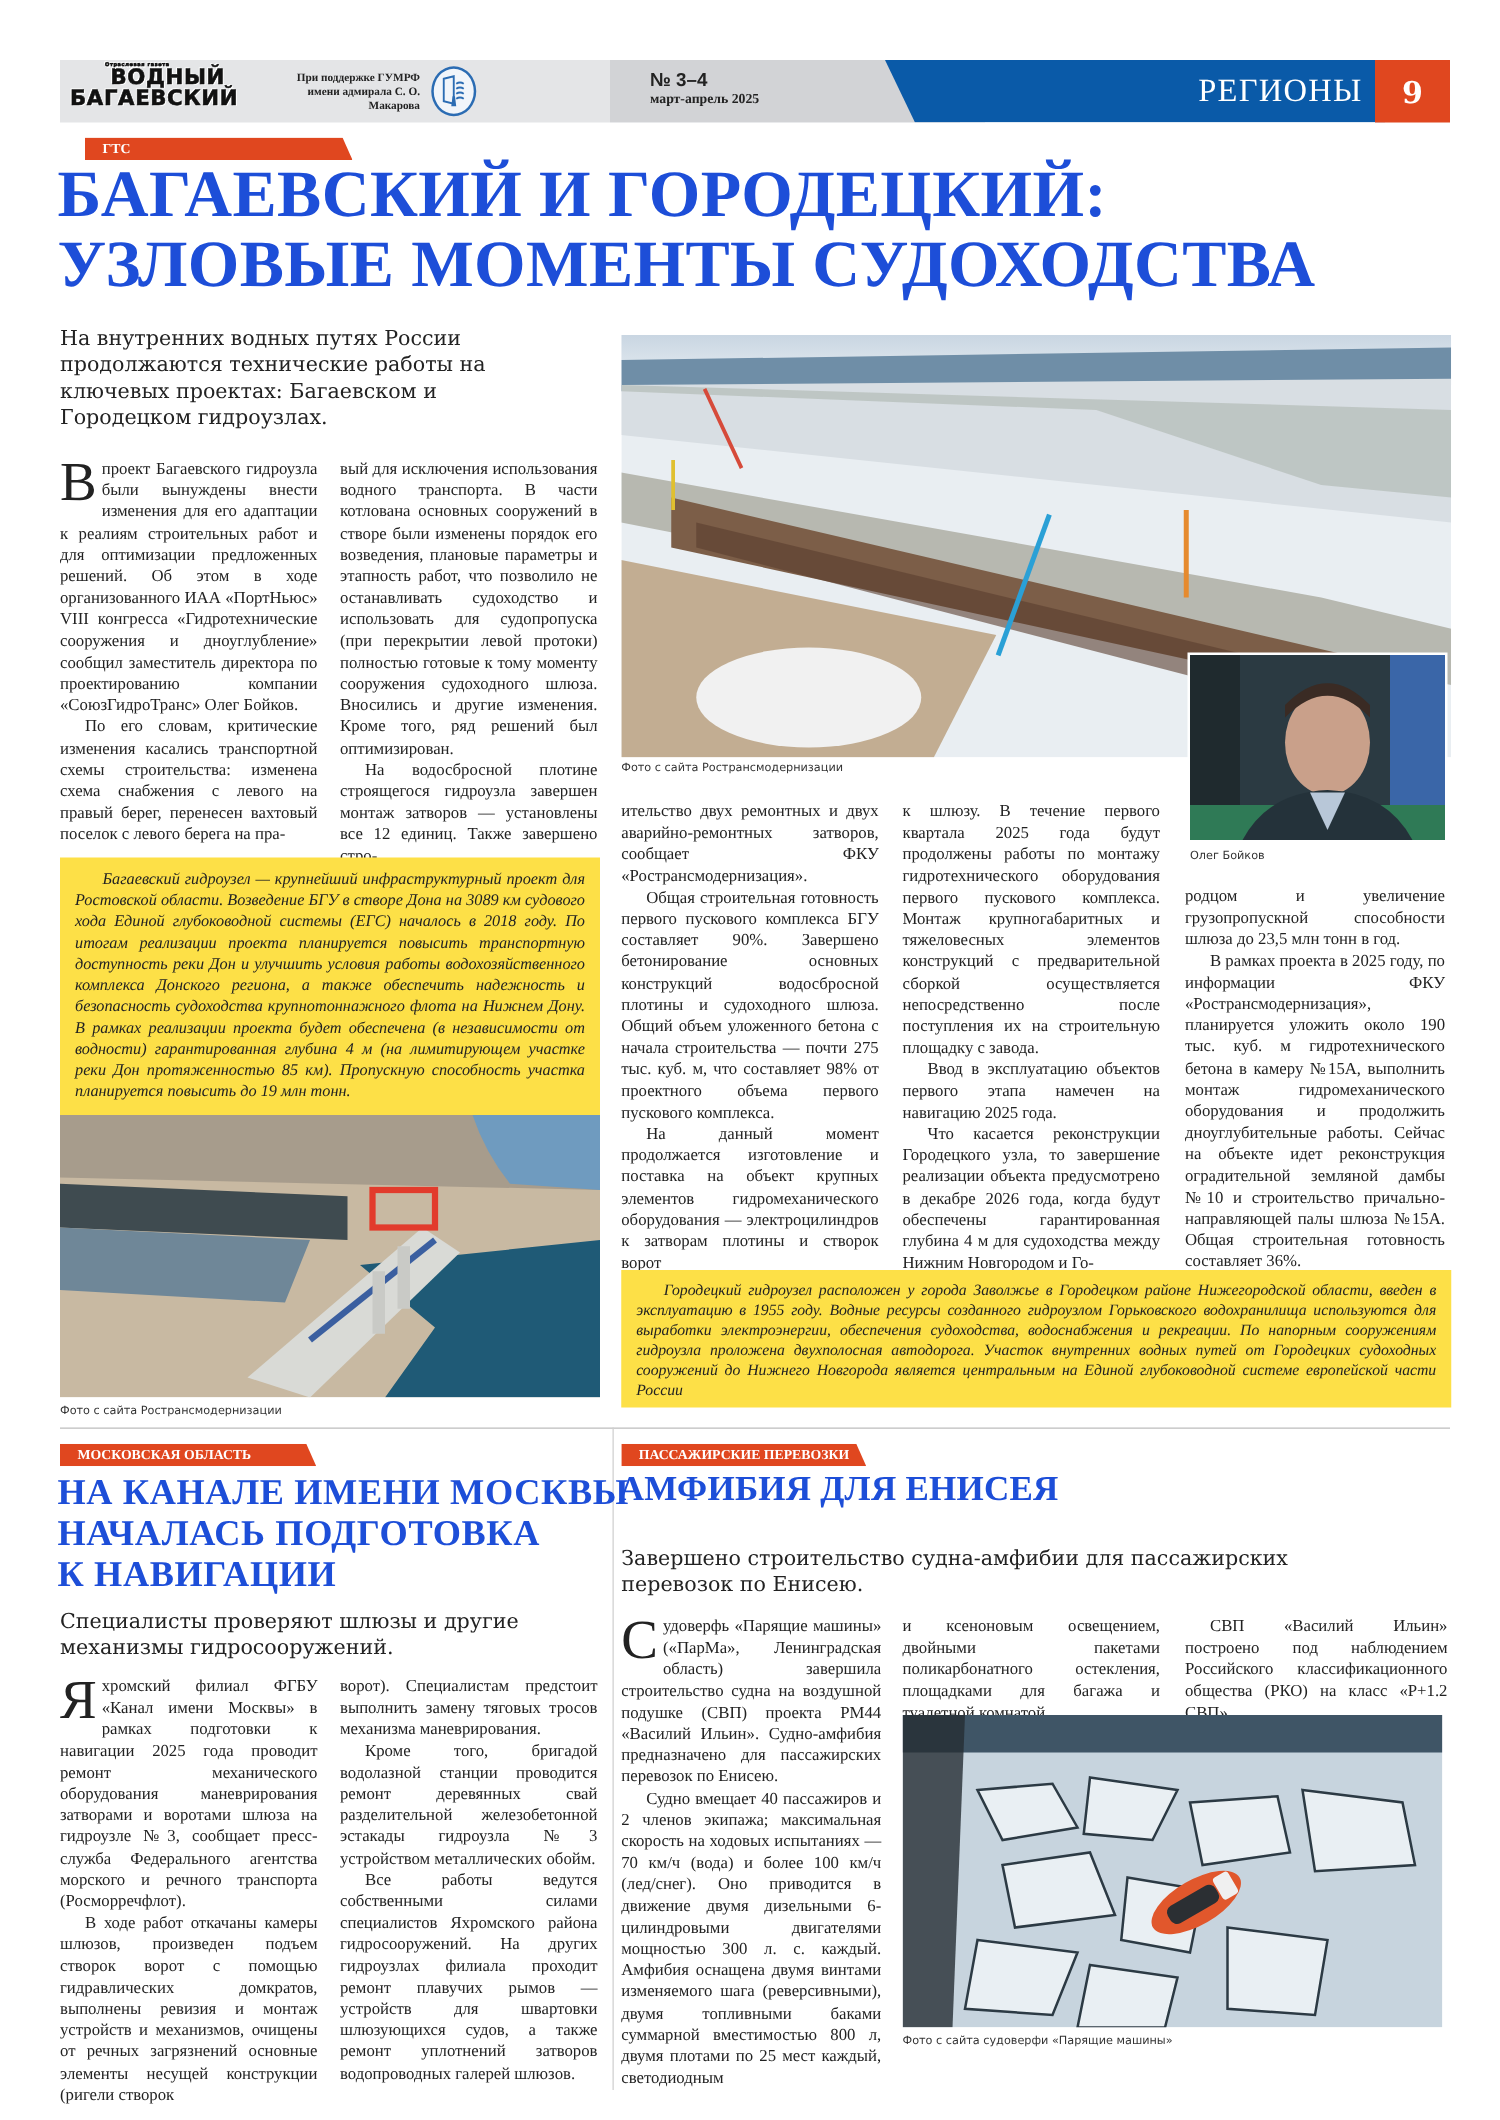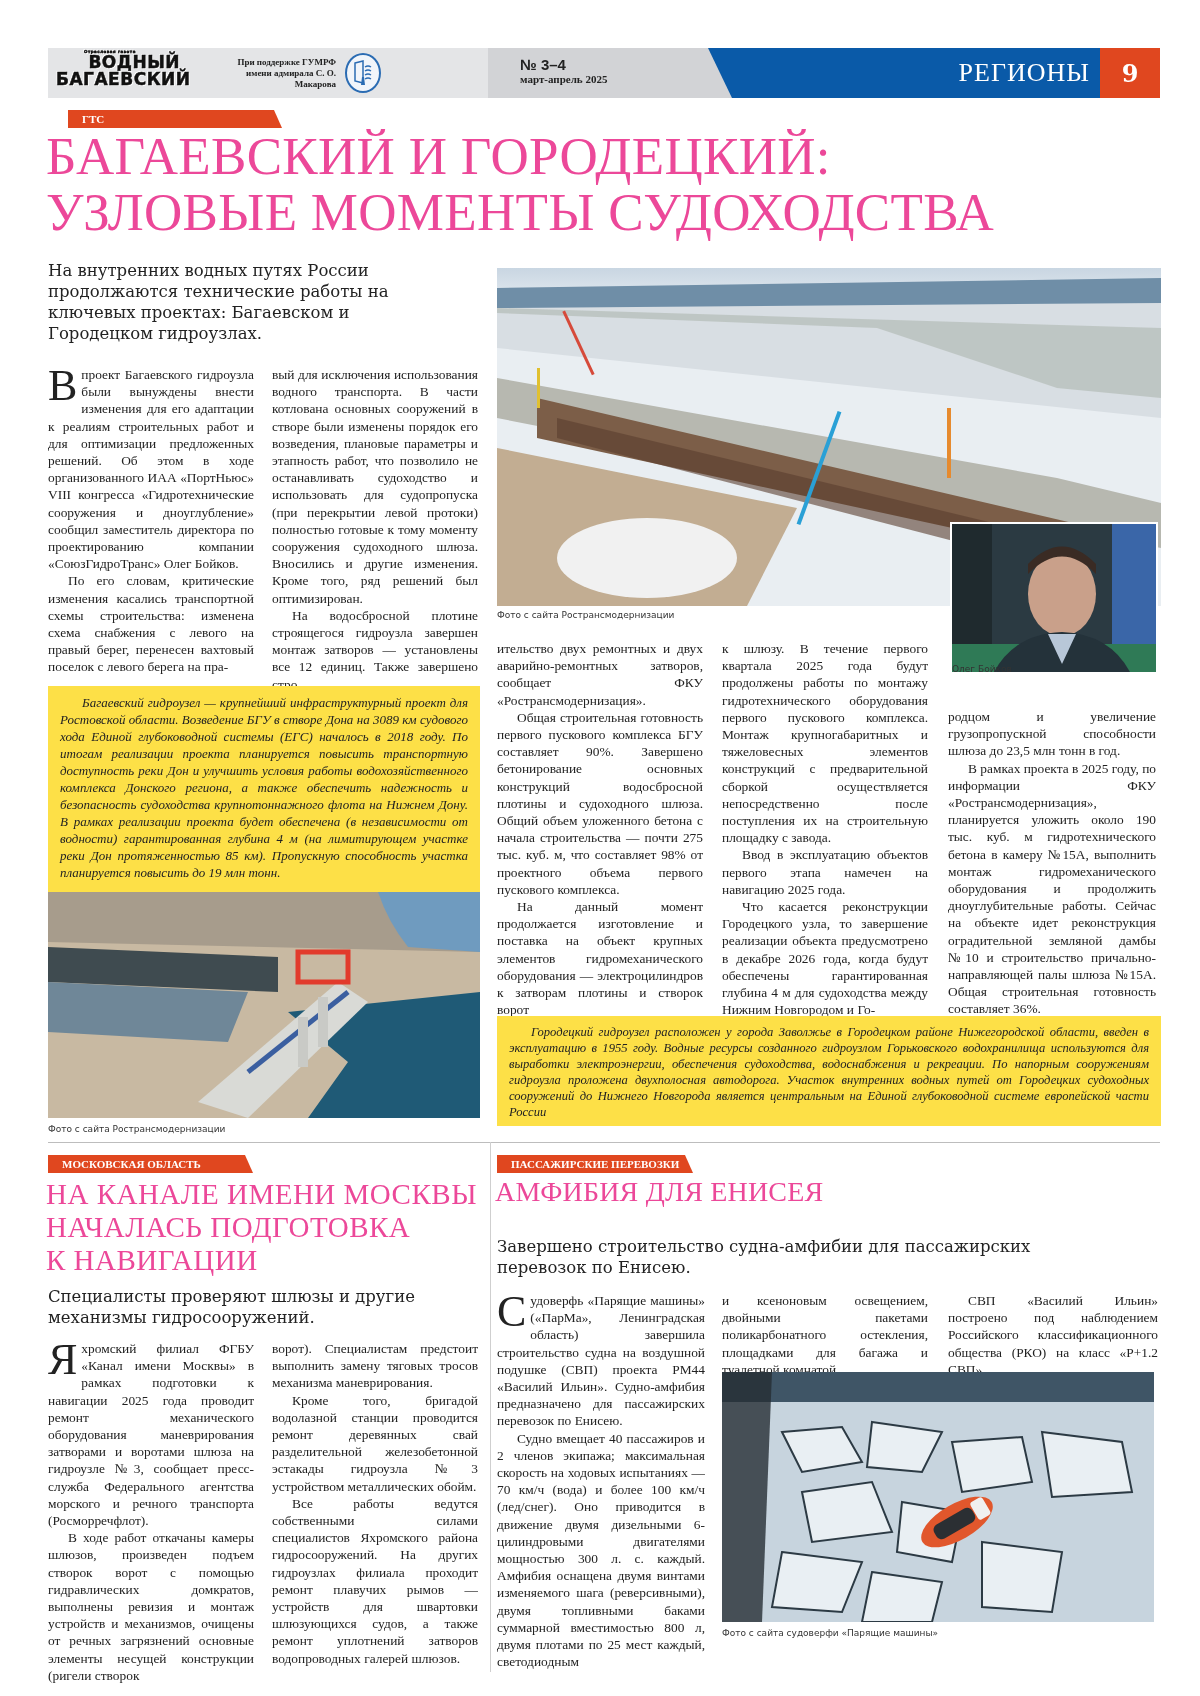--- a/index.html
+++ b/index.html
@@ -18,21 +18,21 @@
   .logo .tiny { position: absolute; top: -4px; left: 28px; font-size: 4px; line-height: 4px; }
   .support { position: absolute; left: 178px; top: 9px; width: 110px; font-family: "Liberation Serif", serif; font-size: 9px; line-height: 11px; font-weight: bold; text-align: right; color: #222; }
   .emblem { position: absolute; left: 297px; top: 5px; width: 36px; height: 40px; border: 2px solid #2b6cb3; border-radius: 50%; background: #f1f5fa; display: flex; align-items: center; justify-content: center; color: #2b6cb3; font-size: 18px; }
   .issue { position: absolute; left: 472px; top: 8px; font-family: "Liberation Serif", serif; color: #222; }
   .issue .num { font-family: "Liberation Sans", sans-serif; font-weight: bold; font-size: 15px; }
   .issue .date { font-size: 11px; font-weight: bold; }
 
   
   .rubric { position: absolute; height: 18px; background: #e0471f; color: #fff; font-family: "Liberation Serif", serif; font-weight: bold; font-size: 11px; line-height: 18px; padding-left: 14px; clip-path: polygon(0 0, calc(100% - 8px) 0, 100% 100%, 0 100%); }
 
-  .h1 { position: absolute; font-family: "Liberation Serif", serif; color: #ec4899; font-weight: normal; line-height: 1; letter-spacing: 0.5px; }
+  .h1 { position: absolute; font-family: "Liberation Serif", serif; color: #1d4ed8; font-weight: bold; line-height: 1; letter-spacing: 0.5px; }
   .lead { position: absolute; font-family: "DejaVu Serif", serif; color: #222; line-height: 1.25; }
 
   .col { position: absolute; font-family: "Liberation Serif", serif; font-size: 13.4px; line-height: 17.2px; text-align: justify; color: #222; hyphens: manual; }
   .col p { text-indent: 20px; }
   .col p.first { text-indent: 0; }
   .dropcap { float: left; font-size: 44px; line-height: 36px; margin: 2px 4px 0 0; font-family: "Liberation Serif", serif; }
 
   .photo { position: absolute; overflow: hidden; }
   .caption { position: absolute; font-family: "DejaVu Sans", sans-serif; font-size: 9px; color: #333; }
 
@@ -116,21 +116,21 @@
     <rect width="208" height="152" fill="#2b3a42"></rect>
     <rect x="0" y="0" width="40" height="152" fill="#1f2a2e"></rect>
     <rect x="160" y="0" width="48" height="152" fill="#3a66a8"></rect>
     <rect x="0" y="120" width="208" height="32" fill="#2f7a56"></rect>
     <ellipse cx="110" cy="70" rx="34" ry="42" fill="#c9a08a"></ellipse>
     <path d="M76 50 Q110 15 144 50 L144 40 Q110 5 76 40 Z" fill="#3a2b24"></path>
     <path d="M40 152 Q60 110 110 108 Q160 110 180 152 Z" fill="#24323a"></path>
     <path d="M96 110 L110 140 L124 110 Z" fill="#b8c7d8"></path>
   </svg>
 </div>
-<div class="caption" style="left:952px; top:664px;">Олег Бойков</div>
+<div class="caption" style="left:952px; top:680px;">Олег Бойков</div>
 
 <div class="col" style="left:497px; top:640px; width:206px;">
   <p class="first">ительство двух ремонтных и двух аварийно-ремонтных затворов, сообщает ФКУ «Ространсмодернизация».</p>
   <p>Общая строительная готовность первого пускового комплекса БГУ составляет 90%. Завершено бетонирование основных конструкций водосбросной плотины и судоходного шлюза. Общий объем уложенного бетона с начала строительства — почти 275 тыс. куб. м, что составляет 98% от проектного объема первого пускового комплекса.</p>
   <p>На данный момент продолжается изготовление и поставка на объект крупных элементов гидромеханического оборудования — электроцилиндров к затворам плотины и створок ворот</p>
 </div>
 <div class="col" style="left:722px; top:640px; width:206px;">
   <p class="first">к шлюзу. В течение первого квартала 2025 года будут продолжены работы по монтажу гидротехнического оборудования первого пускового комплекса. Монтаж крупногабаритных и тяжеловесных элементов конструкций с предварительной сборкой осуществляется непосредственно после поступления их на строительную площадку с завода.</p>
   <p>Ввод в эксплуатацию объектов первого этапа намечен на навигацию 2025 года.</p>
   <p>Что касается реконструкции Городецкого узла, то завершение реализации объекта предусмотрено в декабре 2026 года, когда будут обеспечены гарантированная глубина 4 м для судоходства между Нижним Новгородом и Го-</p>

